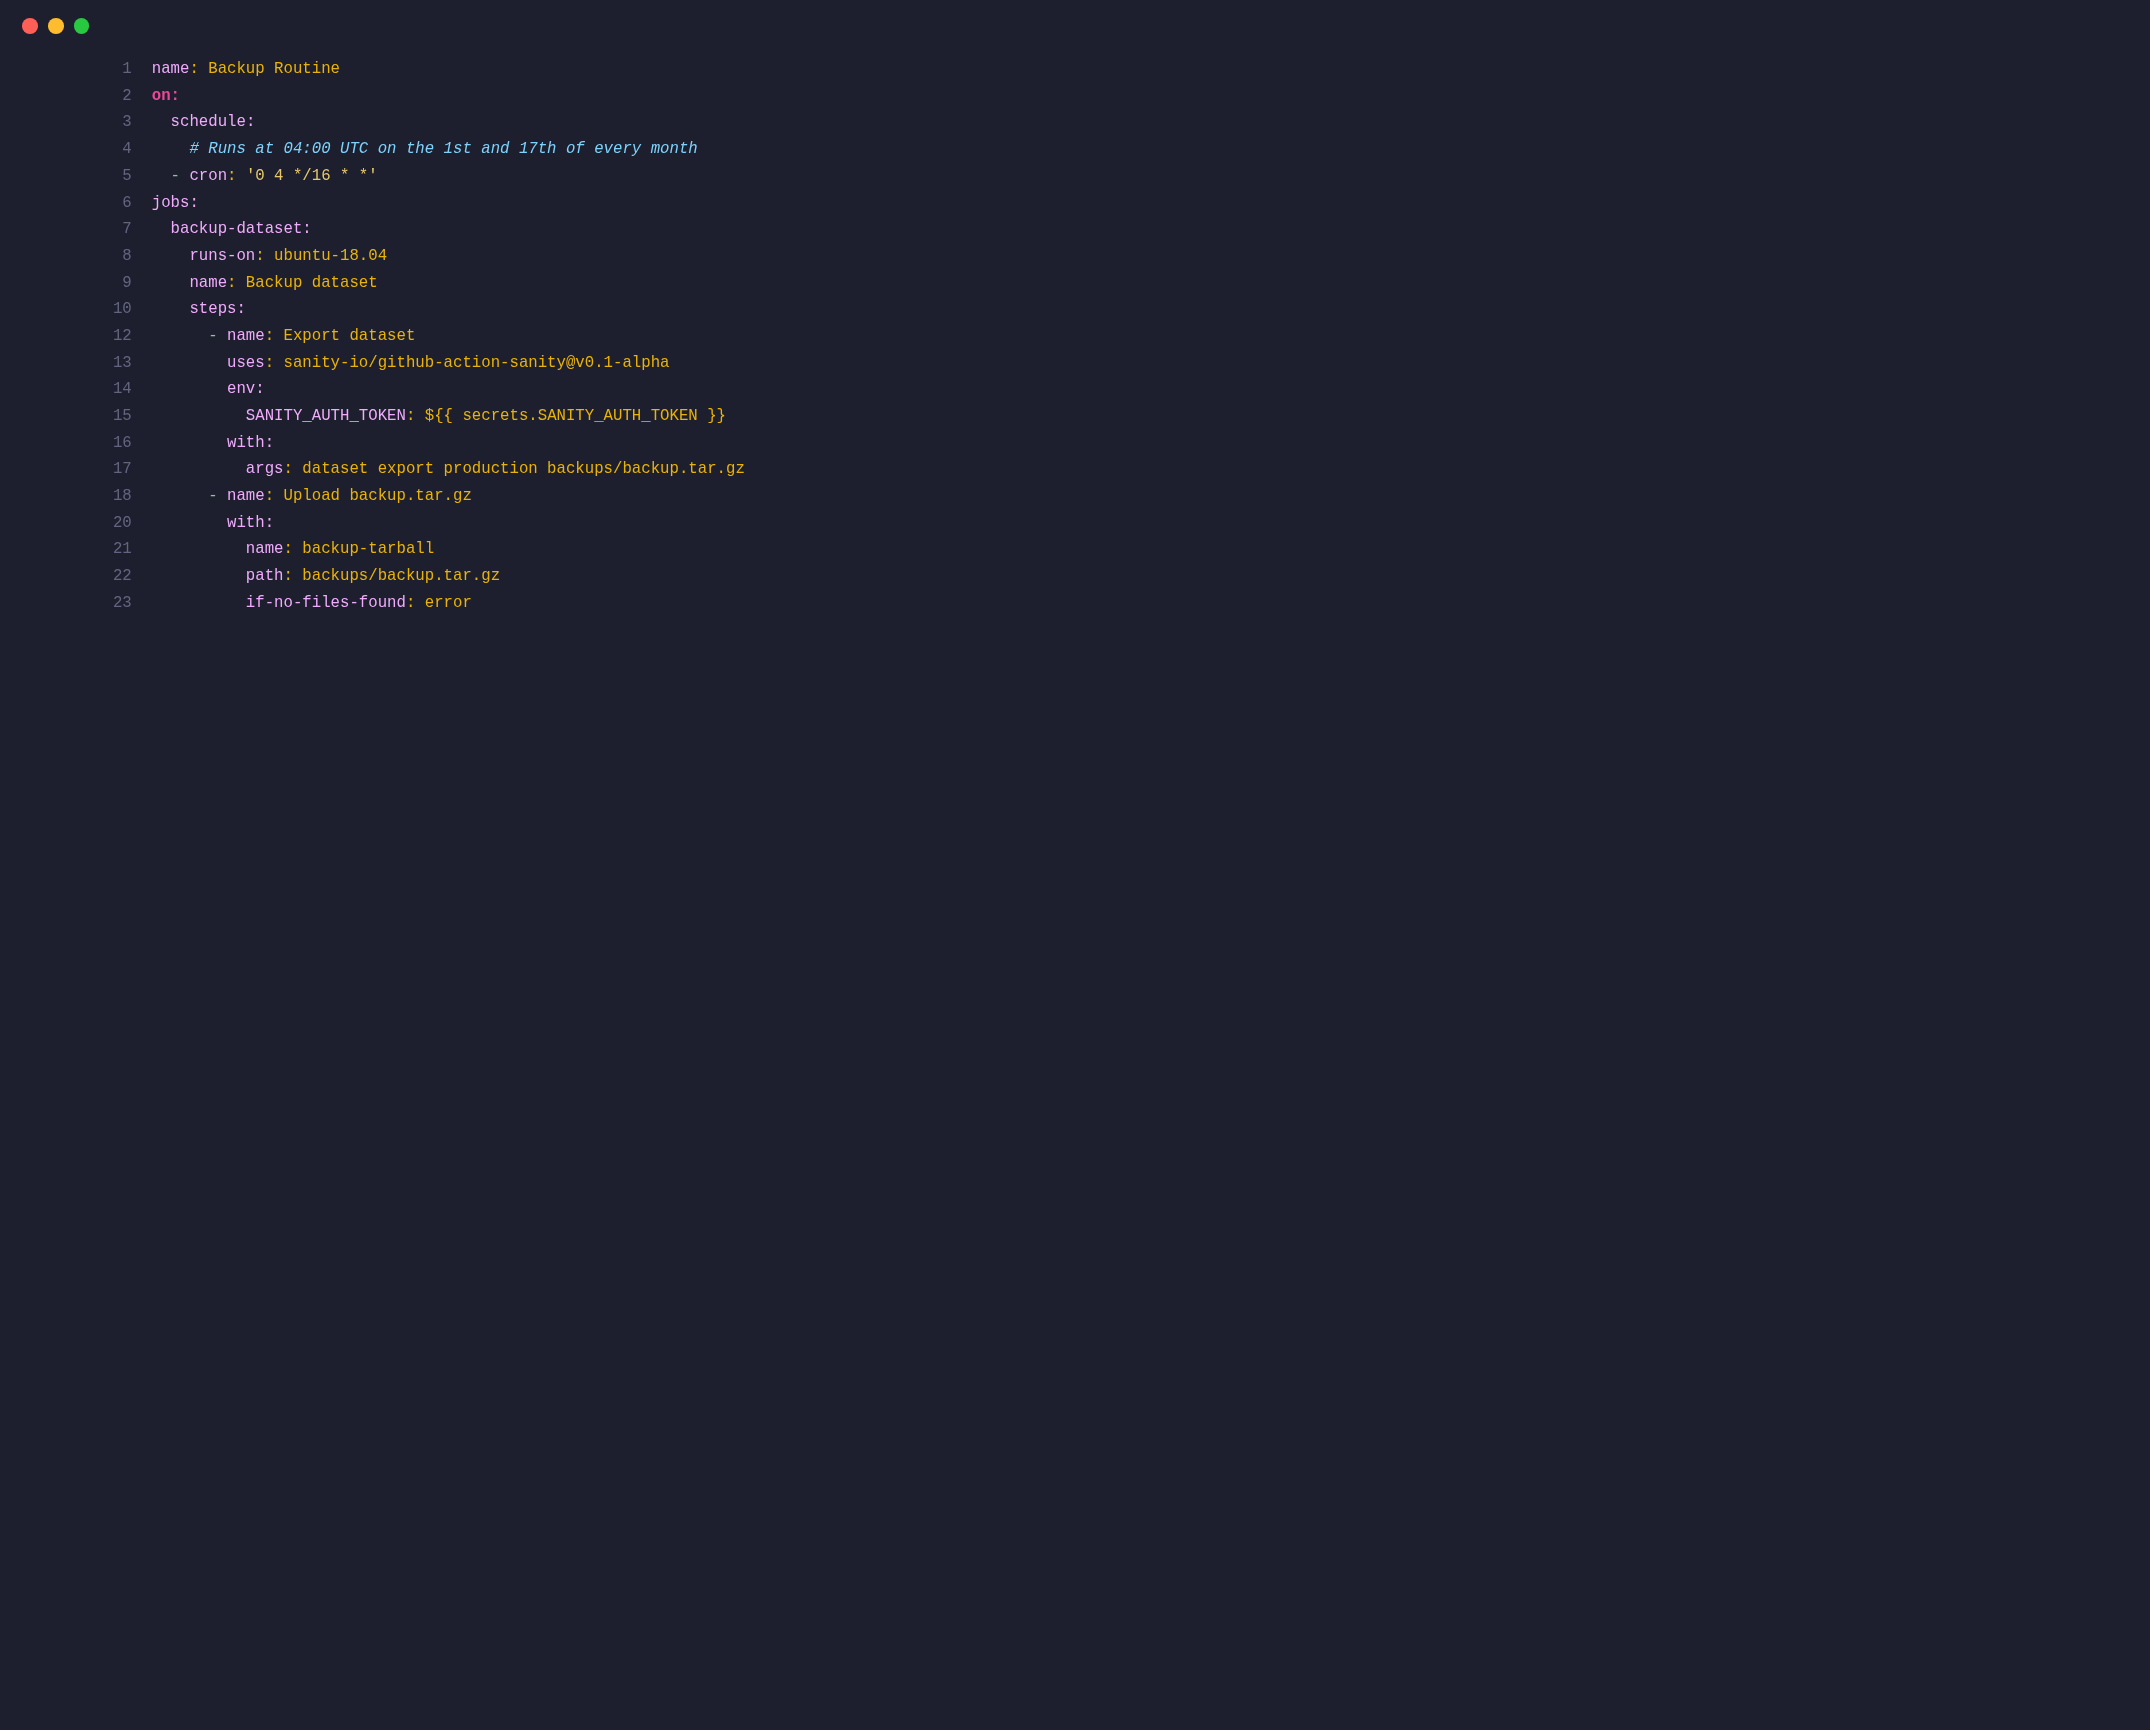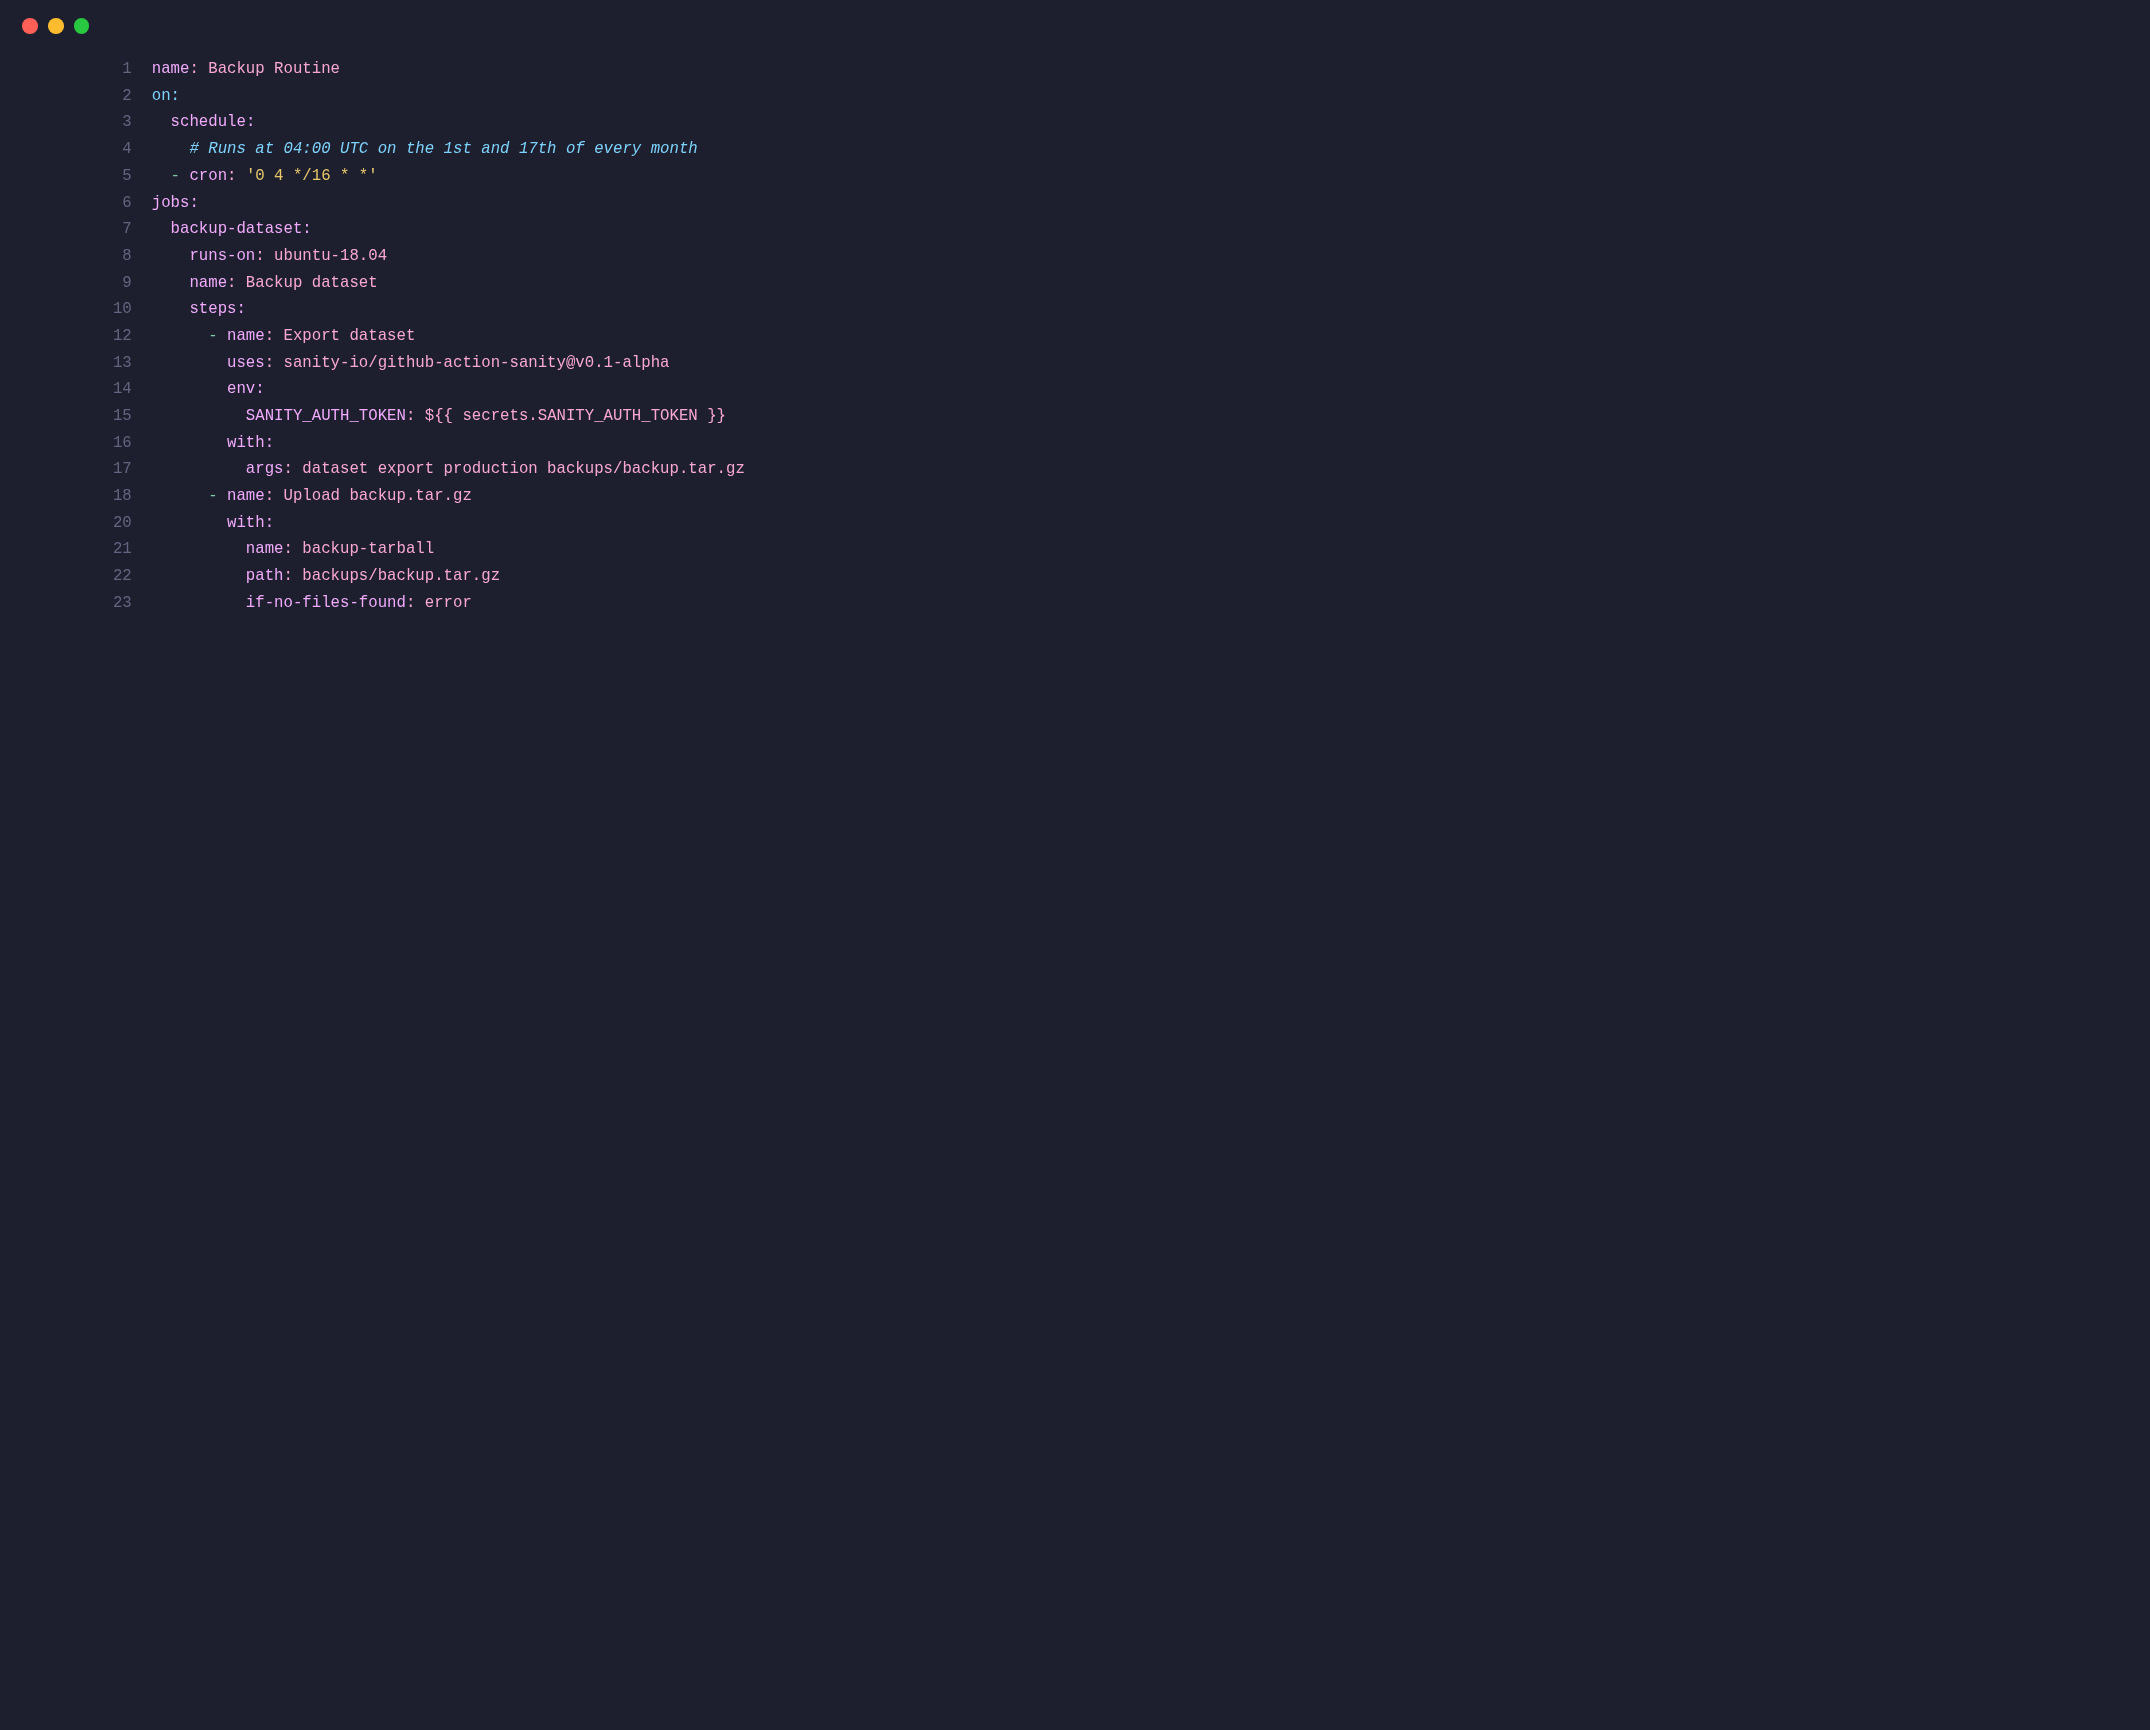--- a/index.html
+++ b/index.html
@@ -61,23 +61,23 @@
 
     .line-content {
       display: table-cell;
       font-size: 15.7px;
       line-height: 1.7;
       white-space: pre;
       vertical-align: top;
     }
 
     
-    .c-white { color: #f9a8d4; }
+    .c-white { color: #eab308; }
     .c-key { color: #f0abfc; }       
-    .c-orange { color: #7dd3fc; }    
+    .c-orange { color: #ec4899; font-weight: bold; }    
     .c-comment { color: #7dd3fc; font-style: italic; } 
     .c-string { color: #e8c96a; text-align: center; }     
     .c-dash { color: #7ec8a4; }
   </style>
 </head>
 <body>
 
 <div class="window">
   <div class="traffic-lights">
     <div class="traffic-light red"></div>

